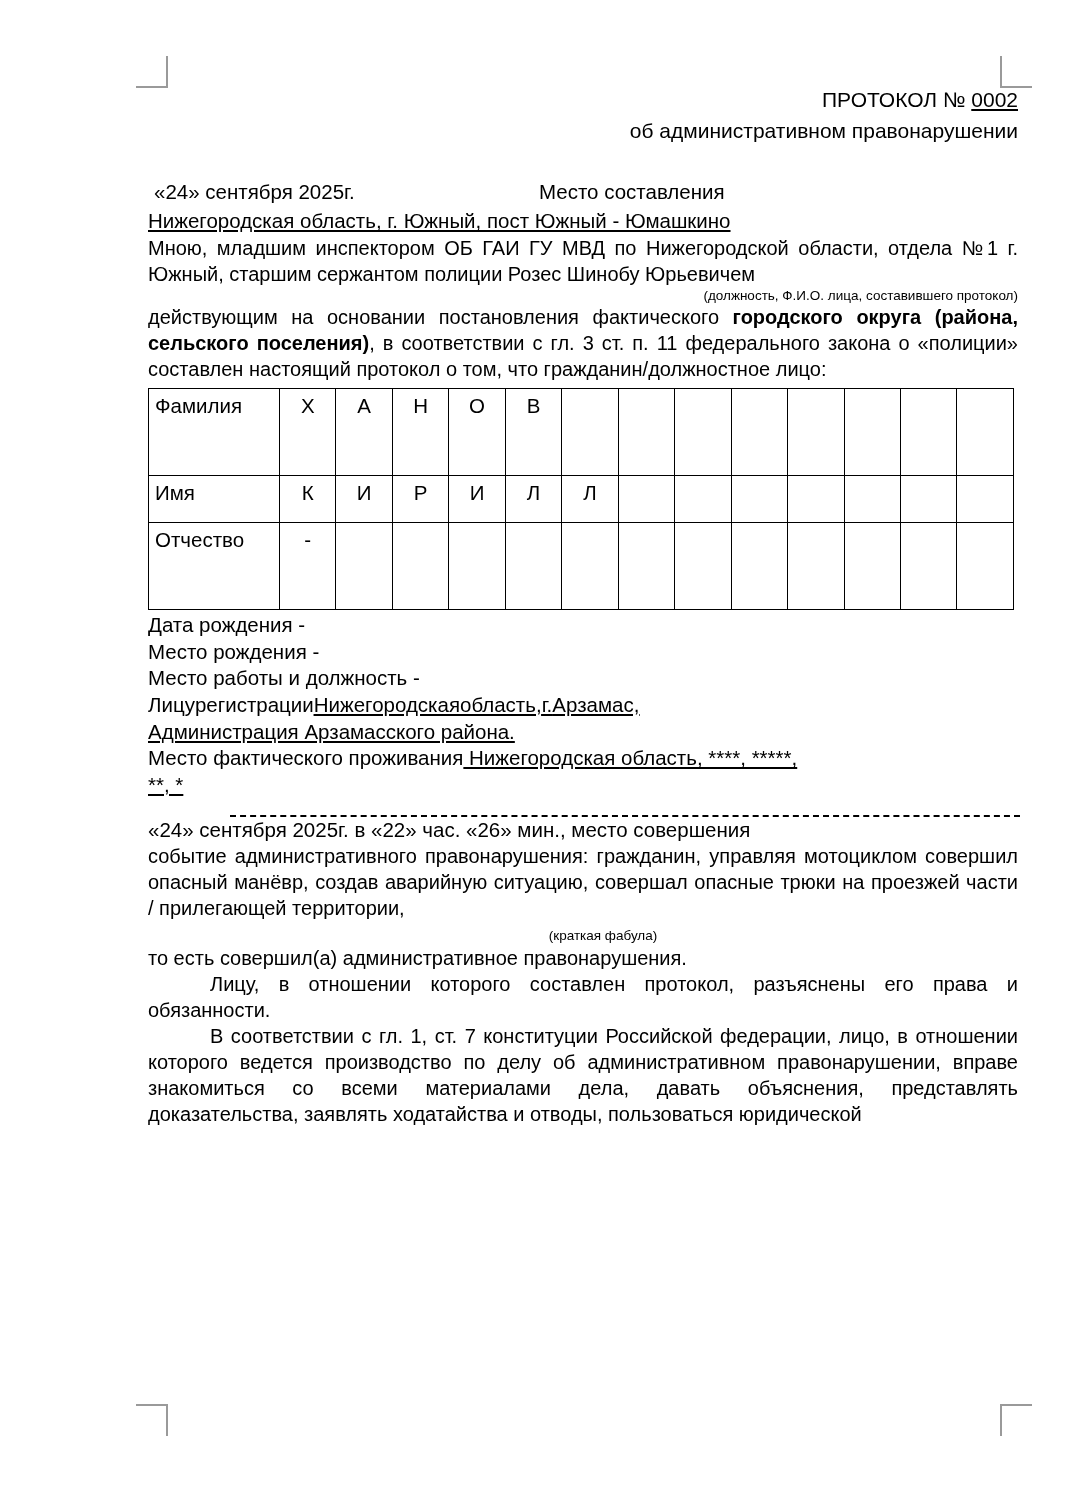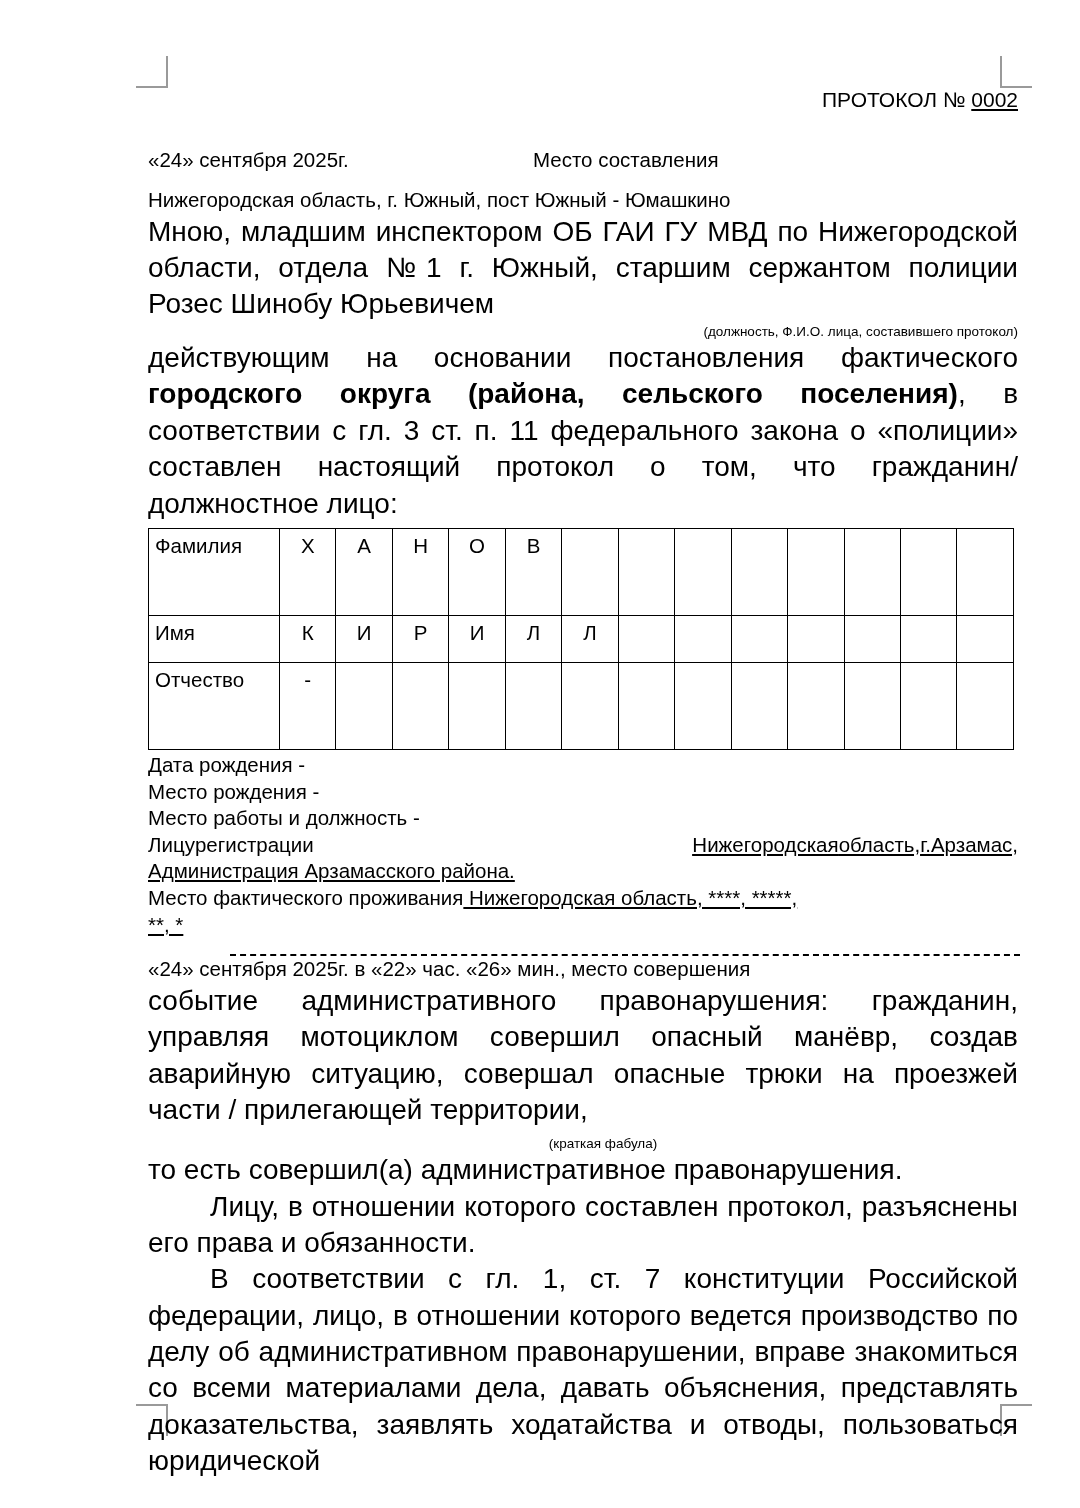--- a/index.html
+++ b/index.html
@@ -66,32 +66,33 @@
   .title-line2 { font-size: 21px; margin-top: 4px; }
   .u { text-decoration: underline; }
 
   .datearea {
     margin-top: 34px;
     font-size: 20.5px;
   }
   .datearea .row1 {
     display: flex;
   }
-  .datearea .d1 { width: 385px; }
+  .datearea .d1 { width: 385px; margin-left: 6px; }
   .place-line {
     display: block;
-    margin-top: 13px;
+    text-decoration: underline;
+    margin-top: 3px;
     white-space: nowrap;
   }
 
   p.just {
     margin: 0;
     text-align: justify;
     text-align-last: left;
-    font-size: 28px;
+    font-size: 20px;
     line-height: 1.30;
   }
 
   .para-mnoyu { margin-top: 28px; }
 
   .caption {
     text-align: right;
     font-size: 13.5px;
     margin-top: 1px;
     line-height: 1.2;
@@ -131,21 +132,21 @@
 
   .reg-row {
     display: flex;
     justify-content: space-between;
     width: 100%;
   }
   .reg-row .lead { white-space: nowrap; }
   .reg-spread {
     flex: 1;
     display: flex;
-    justify-content: flex-end;
+    justify-content: flex-start;
     text-decoration: underline;
     margin-left: 0;
   }
   .reg-spread > span { text-decoration: underline; }
 
   .sep-dashes {
     margin-top: 16px;
     margin-left: 82px;
     width: 790px;
     border-top: 2px dashed #000;
@@ -177,20 +178,21 @@
   </div>
 <div class="crop crop-br">
     <i class="v"></i>
     <i class="h"></i>
   </div>
 
 <div class="page">
 
   <div class="title-block">
     <div class="title-line1"><span>ПРОТОКОЛ № </span><span class="u">0002</span></div>
+    <div class="title-line2">об административном правонарушении</div>
   </div>
 
   <div class="datearea">
     <div class="row1">
       <span class="d1">«24» сентября 2025г.</span>
       <span>Место составления</span>
     </div>
     <span class="place-line">Нижегородская область, г. Южный, пост Южный - Юмашкино</span>
   </div>
 

